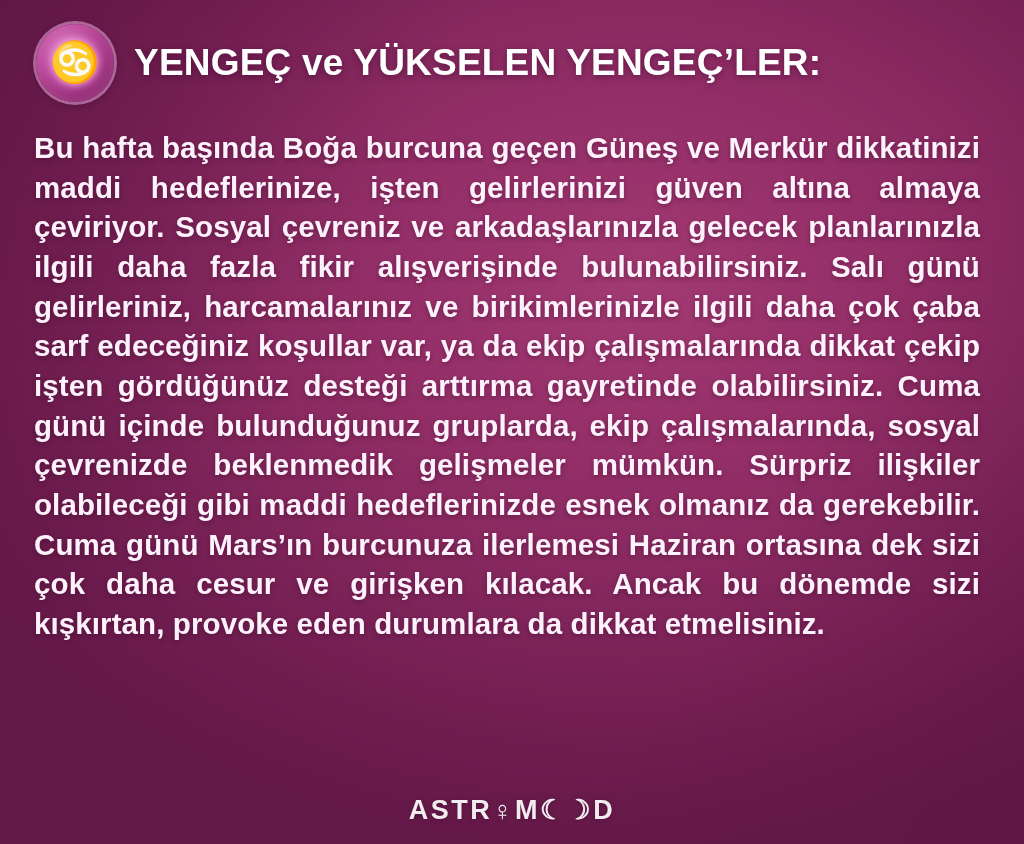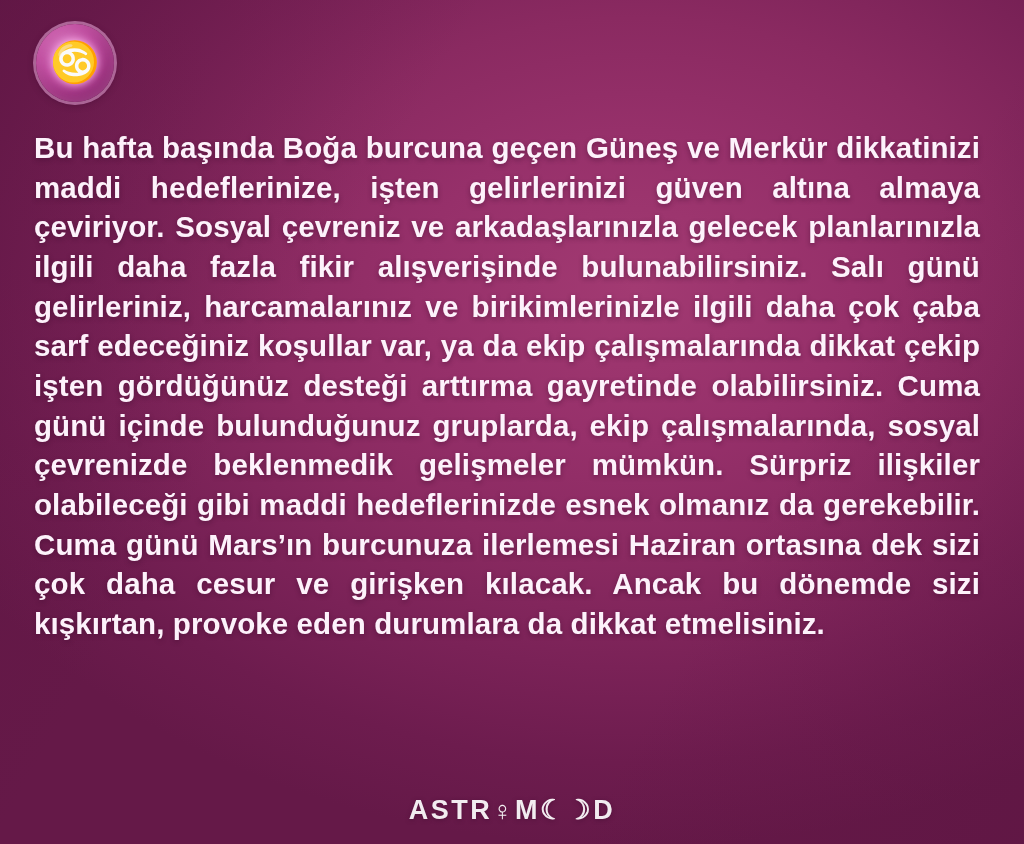--- a/index.html
+++ b/index.html
@@ -127,20 +127,21 @@
 <body>
 
 <div class="card">
 
   <div class="content">
 
     <div class="header">
       <div class="sign-badge">
         <span class="glyph">♋</span>
       </div>
+      <div class="title">YENGEÇ ve YÜKSELEN YENGEÇ’LER:</div>
     </div>
 
     <div class="body-text">Bu hafta başında Boğa burcuna geçen Güneş ve Merkür dikkatinizi maddi hedeflerinize, işten gelirlerinizi güven altına almaya çeviriyor. Sosyal çevreniz ve arkadaşlarınızla gelecek planlarınızla ilgili daha fazla fikir alışverişinde bulunabilirsiniz. Salı günü gelirleriniz, harcamalarınız ve birikimlerinizle ilgili daha çok çaba sarf edeceğiniz koşullar var, ya da ekip çalışmalarında dikkat çekip işten gördüğünüz desteği arttırma gayretinde olabilirsiniz. Cuma günü içinde bulunduğunuz gruplarda, ekip çalışmalarında, sosyal çevrenizde beklenmedik gelişmeler mümkün. Sürpriz ilişkiler olabileceği gibi maddi hedeflerinizde esnek olmanız da gerekebilir. Cuma günü Mars’ın burcunuza ilerlemesi Haziran ortasına dek sizi çok daha cesur ve girişken kılacak. Ancak bu dönemde sizi kışkırtan, provoke eden durumlara da dikkat etmelisiniz.</div>
 
   </div>
 
   <div class="footer">
     <span class="brand">
       <span>ASTR</span>
         <span class="venus">♀</span>

